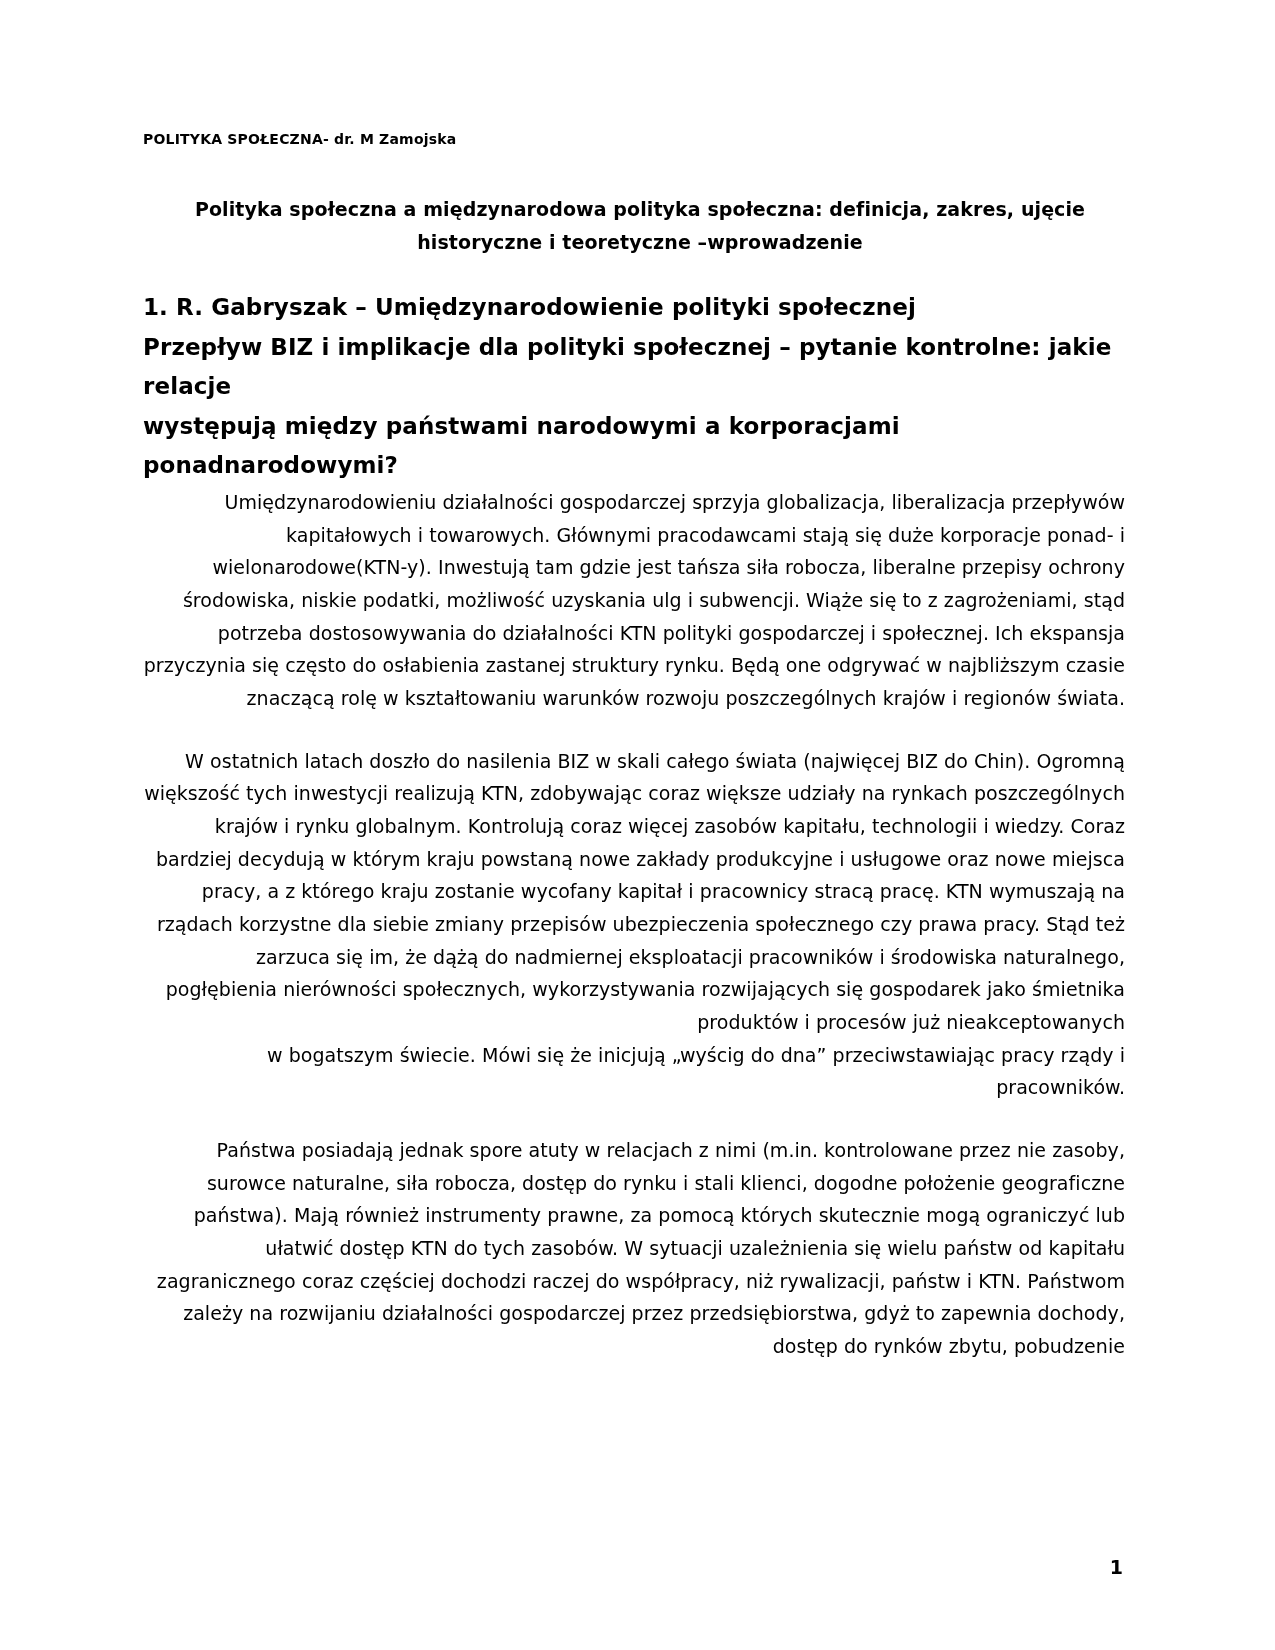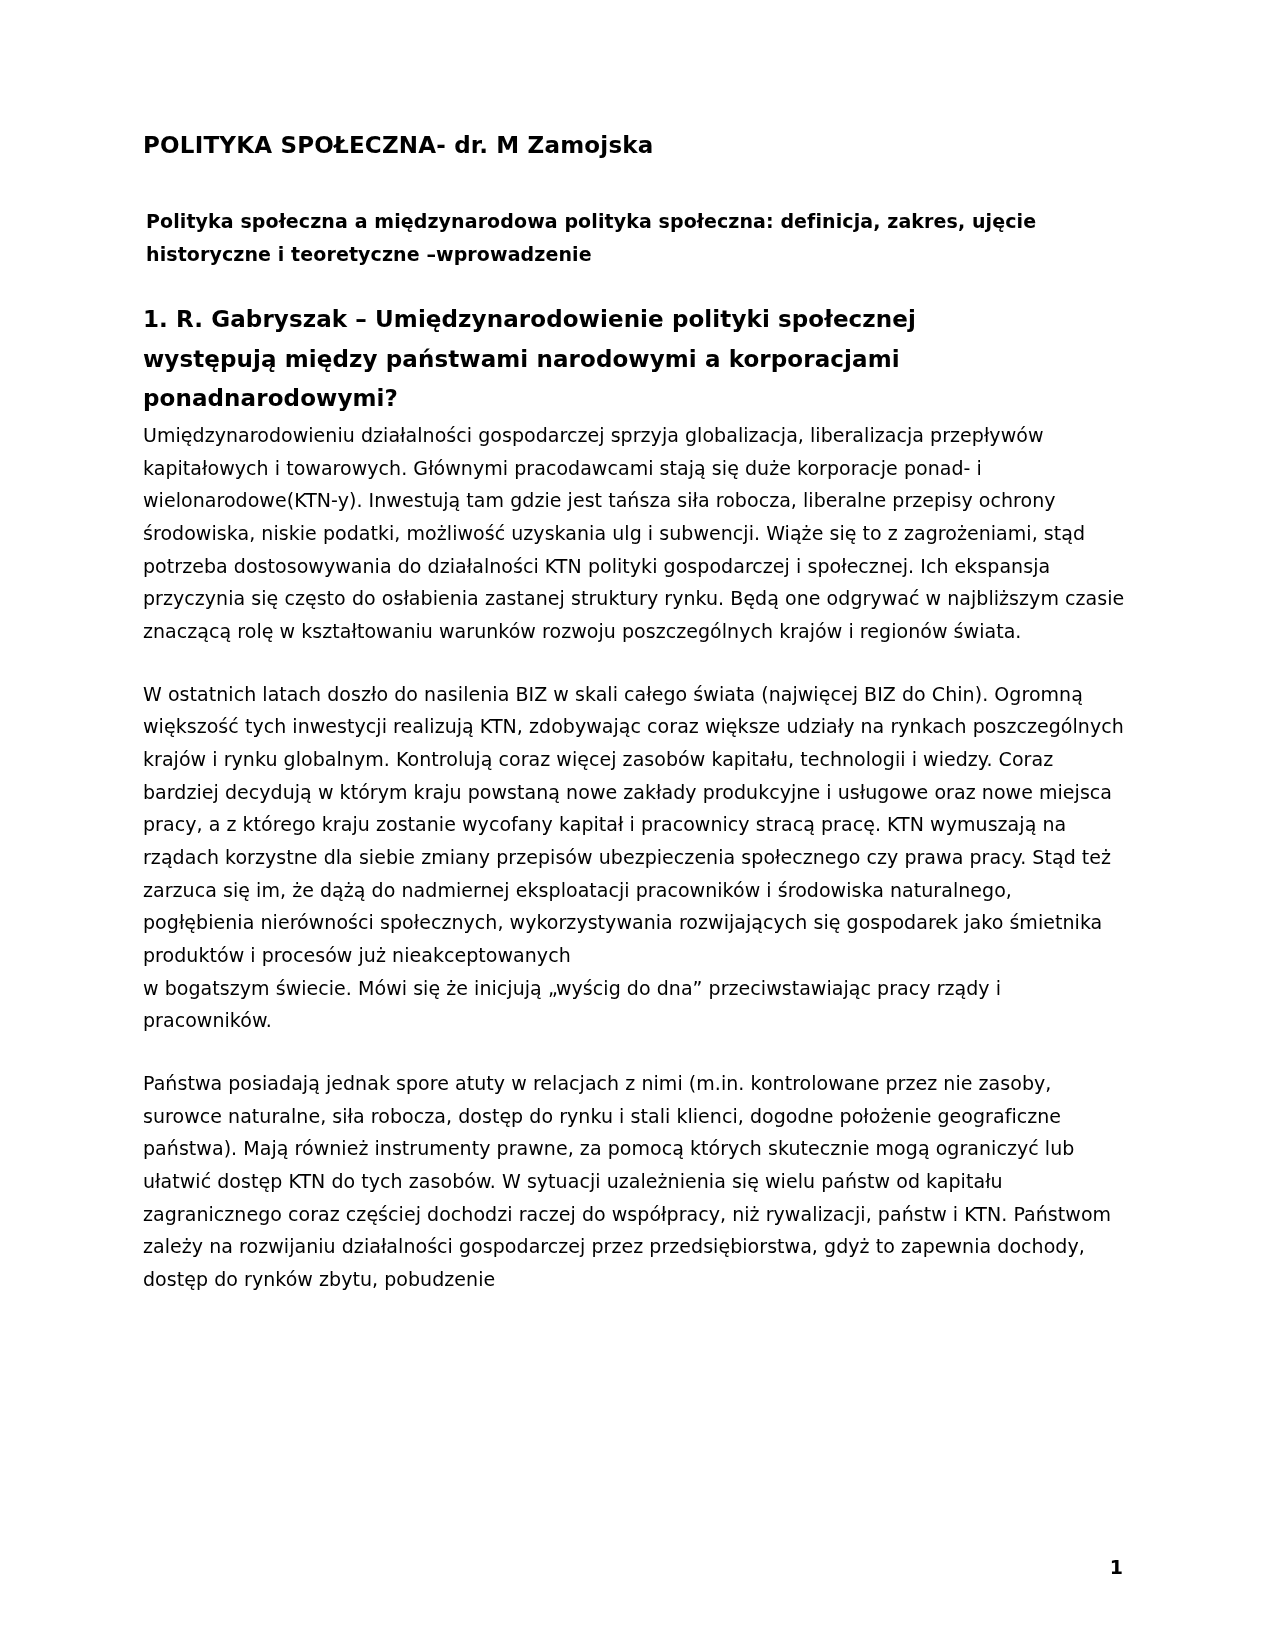--- a/index.html
+++ b/index.html
@@ -16,48 +16,49 @@
     overflow: hidden;
   }
   .page {
     position: relative;
     width: 1275px;
     height: 1650px;
     box-sizing: border-box;
     padding: 130px 150px 60px 143px;
   }
   .doc-title {
-    font-size: 23px;
+    font-size: 14px;
     font-weight: bold;
     letter-spacing: 0.2px;
     margin: 0 0 44px 0;
     line-height: 1.35;
   }
   .subtitle {
     font-size: 19px;
     font-weight: bold;
     line-height: 1.72;
-    margin: 0 0 30px 3px;
+    margin: 0 0 30px 12px;
     letter-spacing: 0.1px;
+    text-align: center;
   }
   .heading-block {
     font-size: 23px;
     font-weight: bold;
     line-height: 1.72;
     margin: 0 0 0 0;
     letter-spacing: 0.1px;
   }
   .heading-block .line {
     display: block;
   }
   p.body-par {
     font-size: 19px;
     line-height: 1.72;
     margin: 0 0 30px 0;
-    text-align: left;
+    text-align: right;
     letter-spacing: 0.05px;
   }
   p.body-par.tight {
     margin-bottom: 0;
   }
   .page-number {
     position: absolute;
     right: 152px;
     bottom: 72px;
     font-size: 19px;
@@ -69,20 +70,21 @@
 <body>
 
 <div class="page">
 
   <h1 class="doc-title">POLITYKA SPOŁECZNA- dr. M Zamojska</h1>
 
   <h2 class="subtitle">Polityka społeczna a międzynarodowa polityka społeczna: definicja, zakres, ujęcie historyczne i teoretyczne –wprowadzenie</h2>
 
   <div class="heading-block">
     <span class="line">1. R. Gabryszak – Umiędzynarodowienie polityki społecznej</span>
+    <span class="line">Przepływ BIZ i implikacje dla polityki społecznej – pytanie kontrolne: jakie relacje</span>
     <span class="line">występują między państwami narodowymi a korporacjami ponadnarodowymi?</span>
   </div>
 
   <p class="body-par">Umiędzynarodowieniu działalności gospodarczej sprzyja globalizacja, liberalizacja przepływów kapitałowych i towarowych. Głównymi pracodawcami stają się duże korporacje ponad- i wielonarodowe(KTN-y). Inwestują tam gdzie jest tańsza siła robocza, liberalne przepisy ochrony środowiska, niskie podatki, możliwość uzyskania ulg i subwencji. Wiąże się to z zagrożeniami, stąd potrzeba dostosowywania do działalności KTN polityki gospodarczej i społecznej. Ich ekspansja przyczynia się często do osłabienia zastanej struktury rynku. Będą one odgrywać w najbliższym czasie znaczącą rolę w kształtowaniu warunków rozwoju poszczególnych krajów i regionów świata.</p>
 
   <p class="body-par tight">W ostatnich latach doszło do nasilenia BIZ w skali całego świata (najwięcej BIZ do Chin). Ogromną większość tych inwestycji realizują KTN, zdobywając coraz większe udziały na rynkach poszczególnych krajów i rynku globalnym. Kontrolują coraz więcej zasobów kapitału, technologii i wiedzy. Coraz bardziej decydują w którym kraju powstaną nowe zakłady produkcyjne i usługowe oraz nowe miejsca pracy, a z którego kraju zostanie wycofany kapitał i pracownicy stracą pracę. KTN wymuszają na rządach korzystne dla siebie zmiany przepisów ubezpieczenia społecznego czy prawa pracy. Stąd też zarzuca się im, że dążą do nadmiernej eksploatacji pracowników i środowiska naturalnego, pogłębienia nierówności społecznych, wykorzystywania rozwijających się gospodarek jako śmietnika produktów i procesów już nieakceptowanych</p>
 
   <p class="body-par">w bogatszym świecie. Mówi się że inicjują „wyścig do dna” przeciwstawiając pracy rządy i pracowników.</p>
 
   <p class="body-par">Państwa posiadają jednak spore atuty w relacjach z nimi (m.in. kontrolowane przez nie zasoby, surowce naturalne, siła robocza, dostęp do rynku i stali klienci, dogodne położenie geograficzne państwa). Mają również instrumenty prawne, za pomocą których skutecznie mogą ograniczyć lub ułatwić dostęp KTN do tych zasobów. W sytuacji uzależnienia się wielu państw od kapitału zagranicznego coraz częściej dochodzi raczej do współpracy, niż rywalizacji, państw i KTN. Państwom zależy na rozwijaniu działalności gospodarczej przez przedsiębiorstwa, gdyż to zapewnia dochody, dostęp do rynków zbytu, pobudzenie</p>

